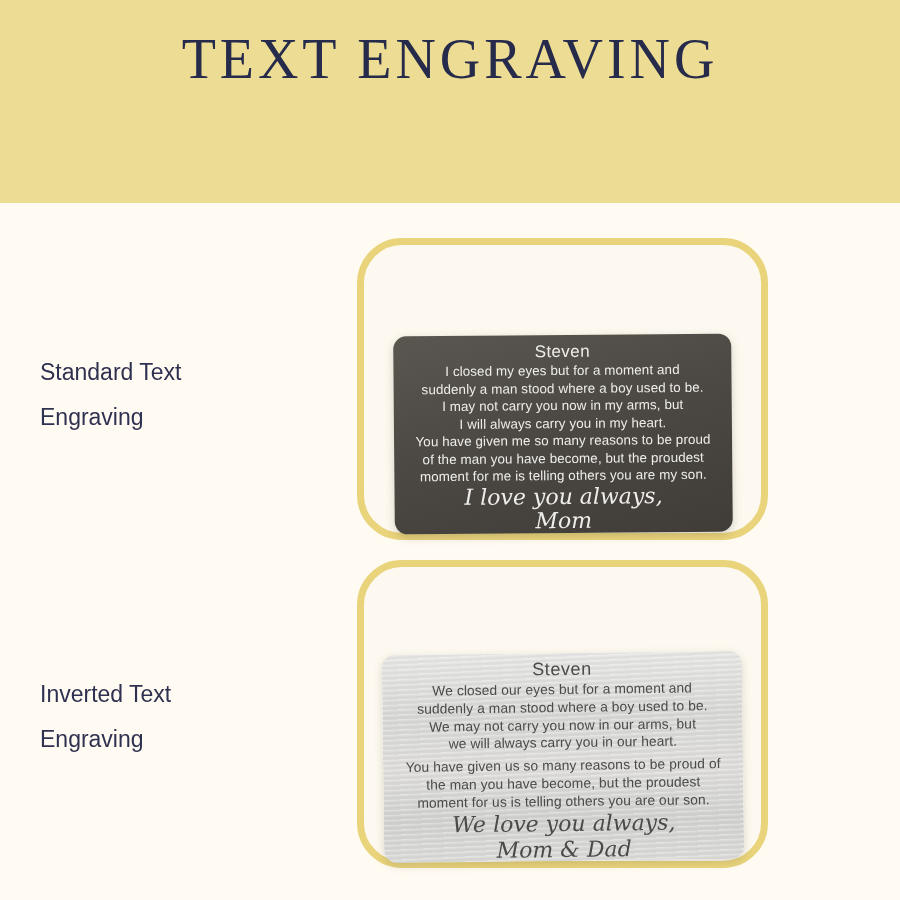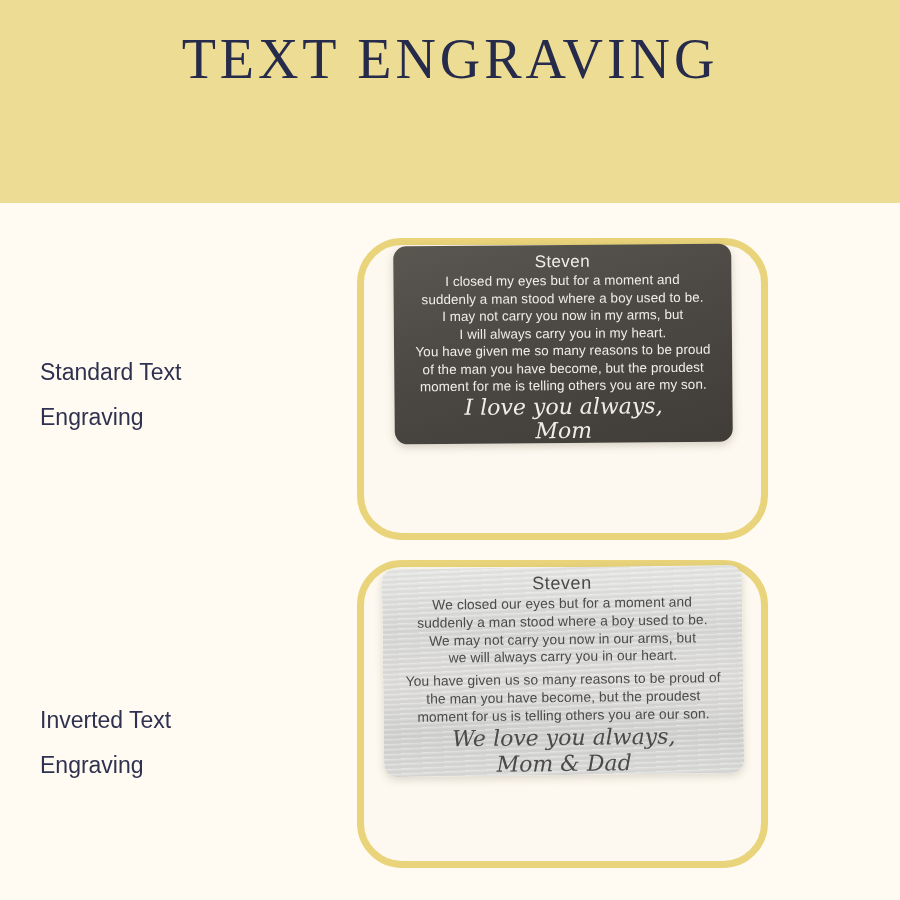--- a/index.html
+++ b/index.html
@@ -23,29 +23,29 @@
     color:var(--title-navy,#262B4B);
   }
 
   
   .side-label {
     position:absolute; left:40px; width:256px; text-align:left;
     font-size:23px; line-height:45px; font-weight:400;
     color:var(--label-navy,#2F3150);
   }
   .side-label.l1 { top:350px; }
-  .side-label.l2 { top:698px; }
+  .side-label.l2 { top:672px; }
 
   
   .frame {
     position:absolute; left:357px; width:411px; box-sizing:border-box;
     border:7px solid var(--frame-border,#E9D47B);
     border-radius:45px;
     background:#FDF9F0;
-    display:flex; align-items:flex-start; justify-content:center;
+    display:flex; align-items:flex-end; justify-content:center;
   }
   .frame.f1 { top:238px; height:302px; }
   .frame.f2 { top:560px; height:308px; }
 
   
   .card {
     box-sizing:border-box; text-align:center; border-radius:13px;
   }
   .card-dark {
     width:338px; height:198px; padding-top:6px;

